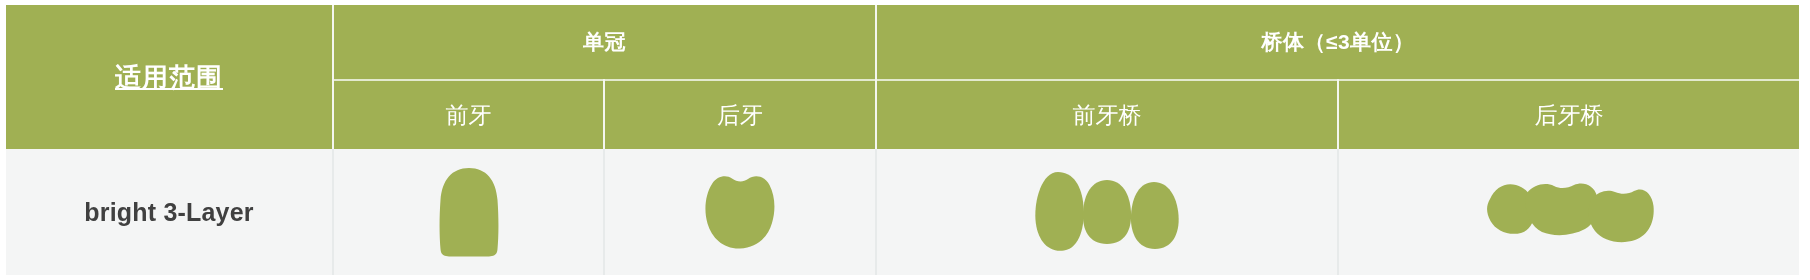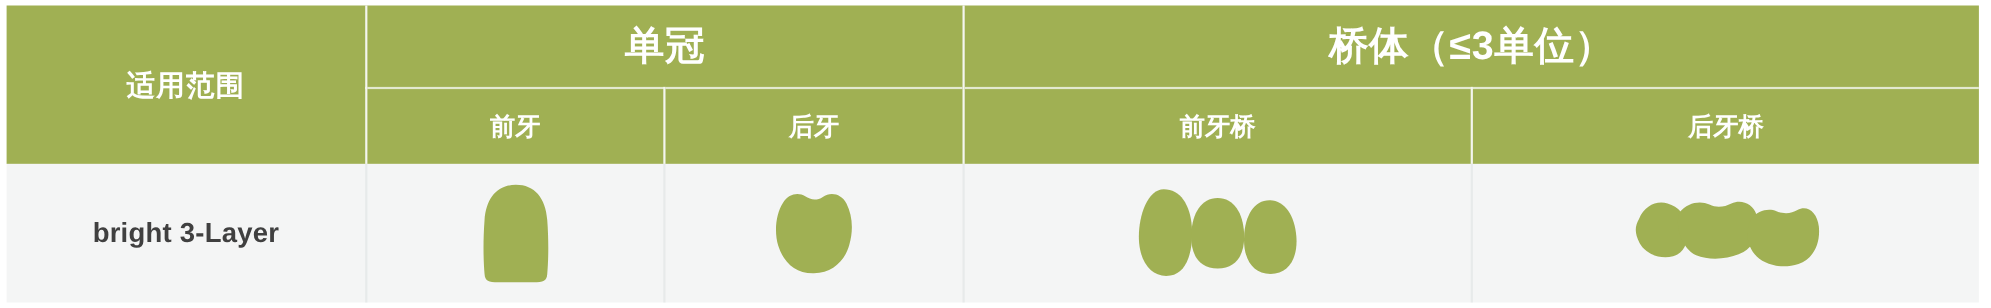--- a/index.html
+++ b/index.html
@@ -35,36 +35,37 @@
     background: #a0b053;
     color: #ffffff;
     font-weight: 700;
     text-align: center;
     vertical-align: middle;
     padding: 0;
     border: 0;
   }
 
   th.grp-head {
-    font-size: 36px;
+    font-size: 21px;
     letter-spacing: 0.5px;
     height: 74px;
     border-right: 2px solid #f4f6ef;
   }
   th.grp-head.last { border-right: 0; }
 
   th.scope-head {
     font-size: 26px;
     letter-spacing: 1px;
     border-right: 2px solid #f4f6ef;
+    text-decoration: underline;
   }
 
   th.sub-head {
     font-size: 23px;
-    font-weight: 700;
+    font-weight: 400;
     height: 68px;
     border-top: 2px solid #e3e9cf;
     border-right: 2px solid #f4f6ef;
   }
   th.sub-head.last { border-right: 0; }
 
   
   tbody td {
     background: #f4f5f5;
     height: 126px;

